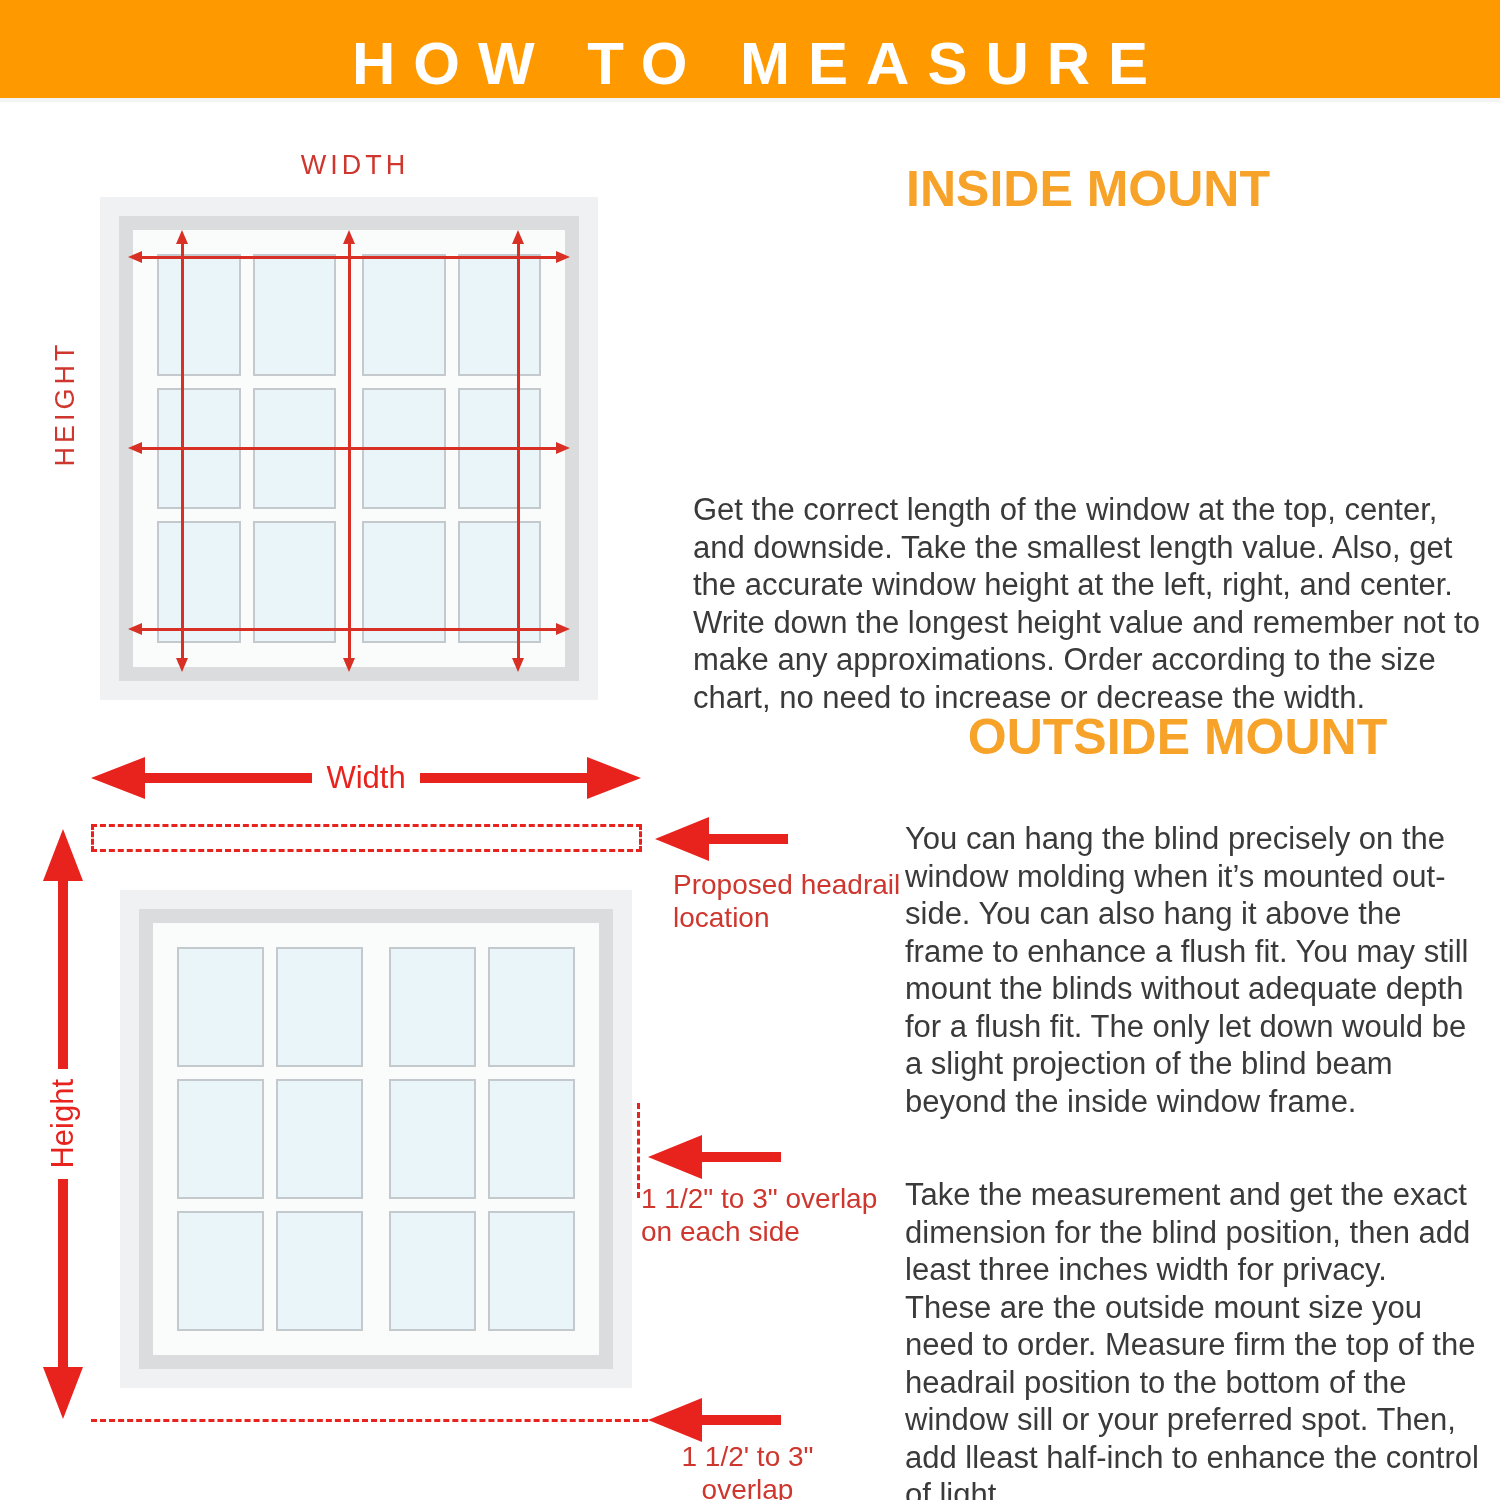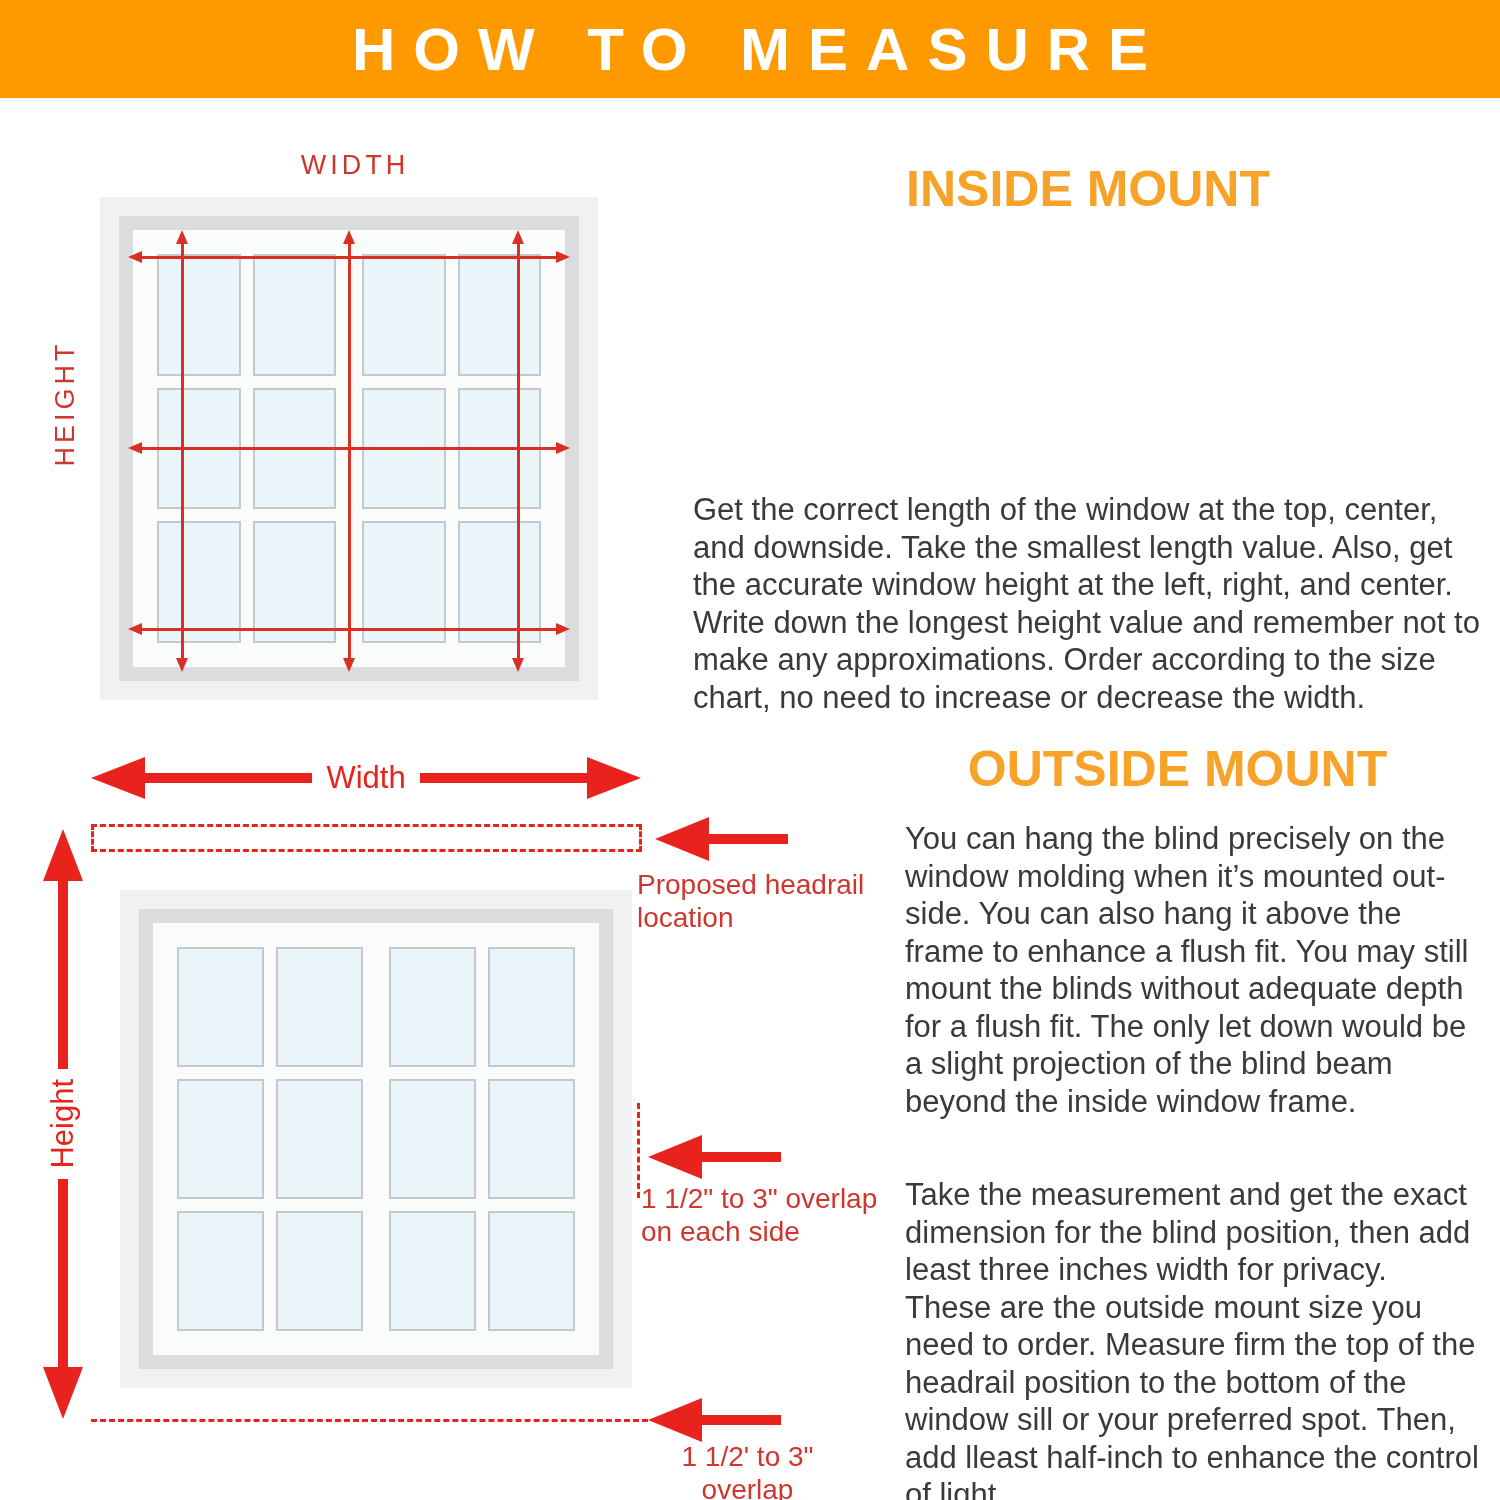--- a/index.html
+++ b/index.html
@@ -16,21 +16,21 @@
     --pane-border:#C3C9CC;
   }
   html,body{margin:0;padding:0;background:#ffffff;}
   #canvas{
     position:relative;width:1500px;height:1500px;background:#ffffff;
     font-family:"Liberation Sans","DejaVu Sans",sans-serif;overflow:hidden;
   }
   
   .banner{
     position:absolute;left:0;top:0;width:1500px;height:98px;
-    background:var(--banner-bg);display:flex;align-items:center;justify-content:center;
+    background:var(--banner-bg);display:flex;align-items:flex-end;justify-content:center;
     border-bottom:4px solid #f4f4f4;
   }
   .banner h1{
     margin:0;color:#ffffff;font-size:60px;font-weight:700;letter-spacing:0.30em;
     padding-left:0.30em; 
     white-space:nowrap;
   }
   
   .window{position:absolute;background:var(--frame-outer);padding:19px;box-sizing:border-box;}
   .win-mid{width:100%;height:100%;background:var(--frame-mid);padding:14px;box-sizing:border-box;}
@@ -148,21 +148,21 @@
     <i class="shaft"></i>
     <i class="head-r"></i>
   </div>
 
   <div class="dashedrect" style="left:91px;top:824px;width:551px;height:28px;"></div>
 
   <div class="bigleft" style="left:655px;top:817px;width:133px;">
     <i class="head"></i>
     <i class="shaft"></i>
   </div>
-  <div class="redlabel" style="left:637px;top:868px;width:270px;">Proposed headrail
+  <div class="redlabel" style="left:673px;top:868px;width:270px;">Proposed headrail
 location</div>
 
   <div class="heightarrow" style="left:41px;top:829px;height:590px;">
     <i class="head-u"></i>
     <i class="vshaft"></i>
     <span class="hlabel">Height</span>
     <i class="vshaft"></i>
     <i class="head-d"></i>
   </div>
 
@@ -206,21 +206,21 @@
 on top and bottom</div>
 
   <h2 class="mount-h" style="left:693px;top:160px;width:790px;">INSIDE MOUNT</h2>
   <div class="para" style="left:693px;top:468px;width:805px;margin-top:23px;">Get the correct length of the window at the top, center,
 and downside. Take the smallest length value. Also, get
 the accurate window height at the left, right, and center.
 Write down the longest height value and remember not to
 make any approximations. Order according to the size
 chart, no need to increase or decrease the width.</div>
 
-  <h2 class="mount-h" style="left:905px;top:740px;width:545px;">OUTSIDE MOUNT</h2>
+  <h2 class="mount-h" style="left:905px;top:708px;width:545px;">OUTSIDE MOUNT</h2>
   <div class="para" style="left:905px;top:820px;width:590px;">You can hang the blind precisely on the
 window molding when it’s mounted out-
 side. You can also hang it above the
 frame to enhance a flush fit. You may still
 mount the blinds without adequate depth
 for a flush fit. The only let down would be
 a slight projection of the blind beam
 beyond the inside window frame.</div>
   <div class="para" style="left:905px;top:1156px;width:595px;margin-top:20px;">Take the measurement and get the exact
 dimension for the blind position, then add

